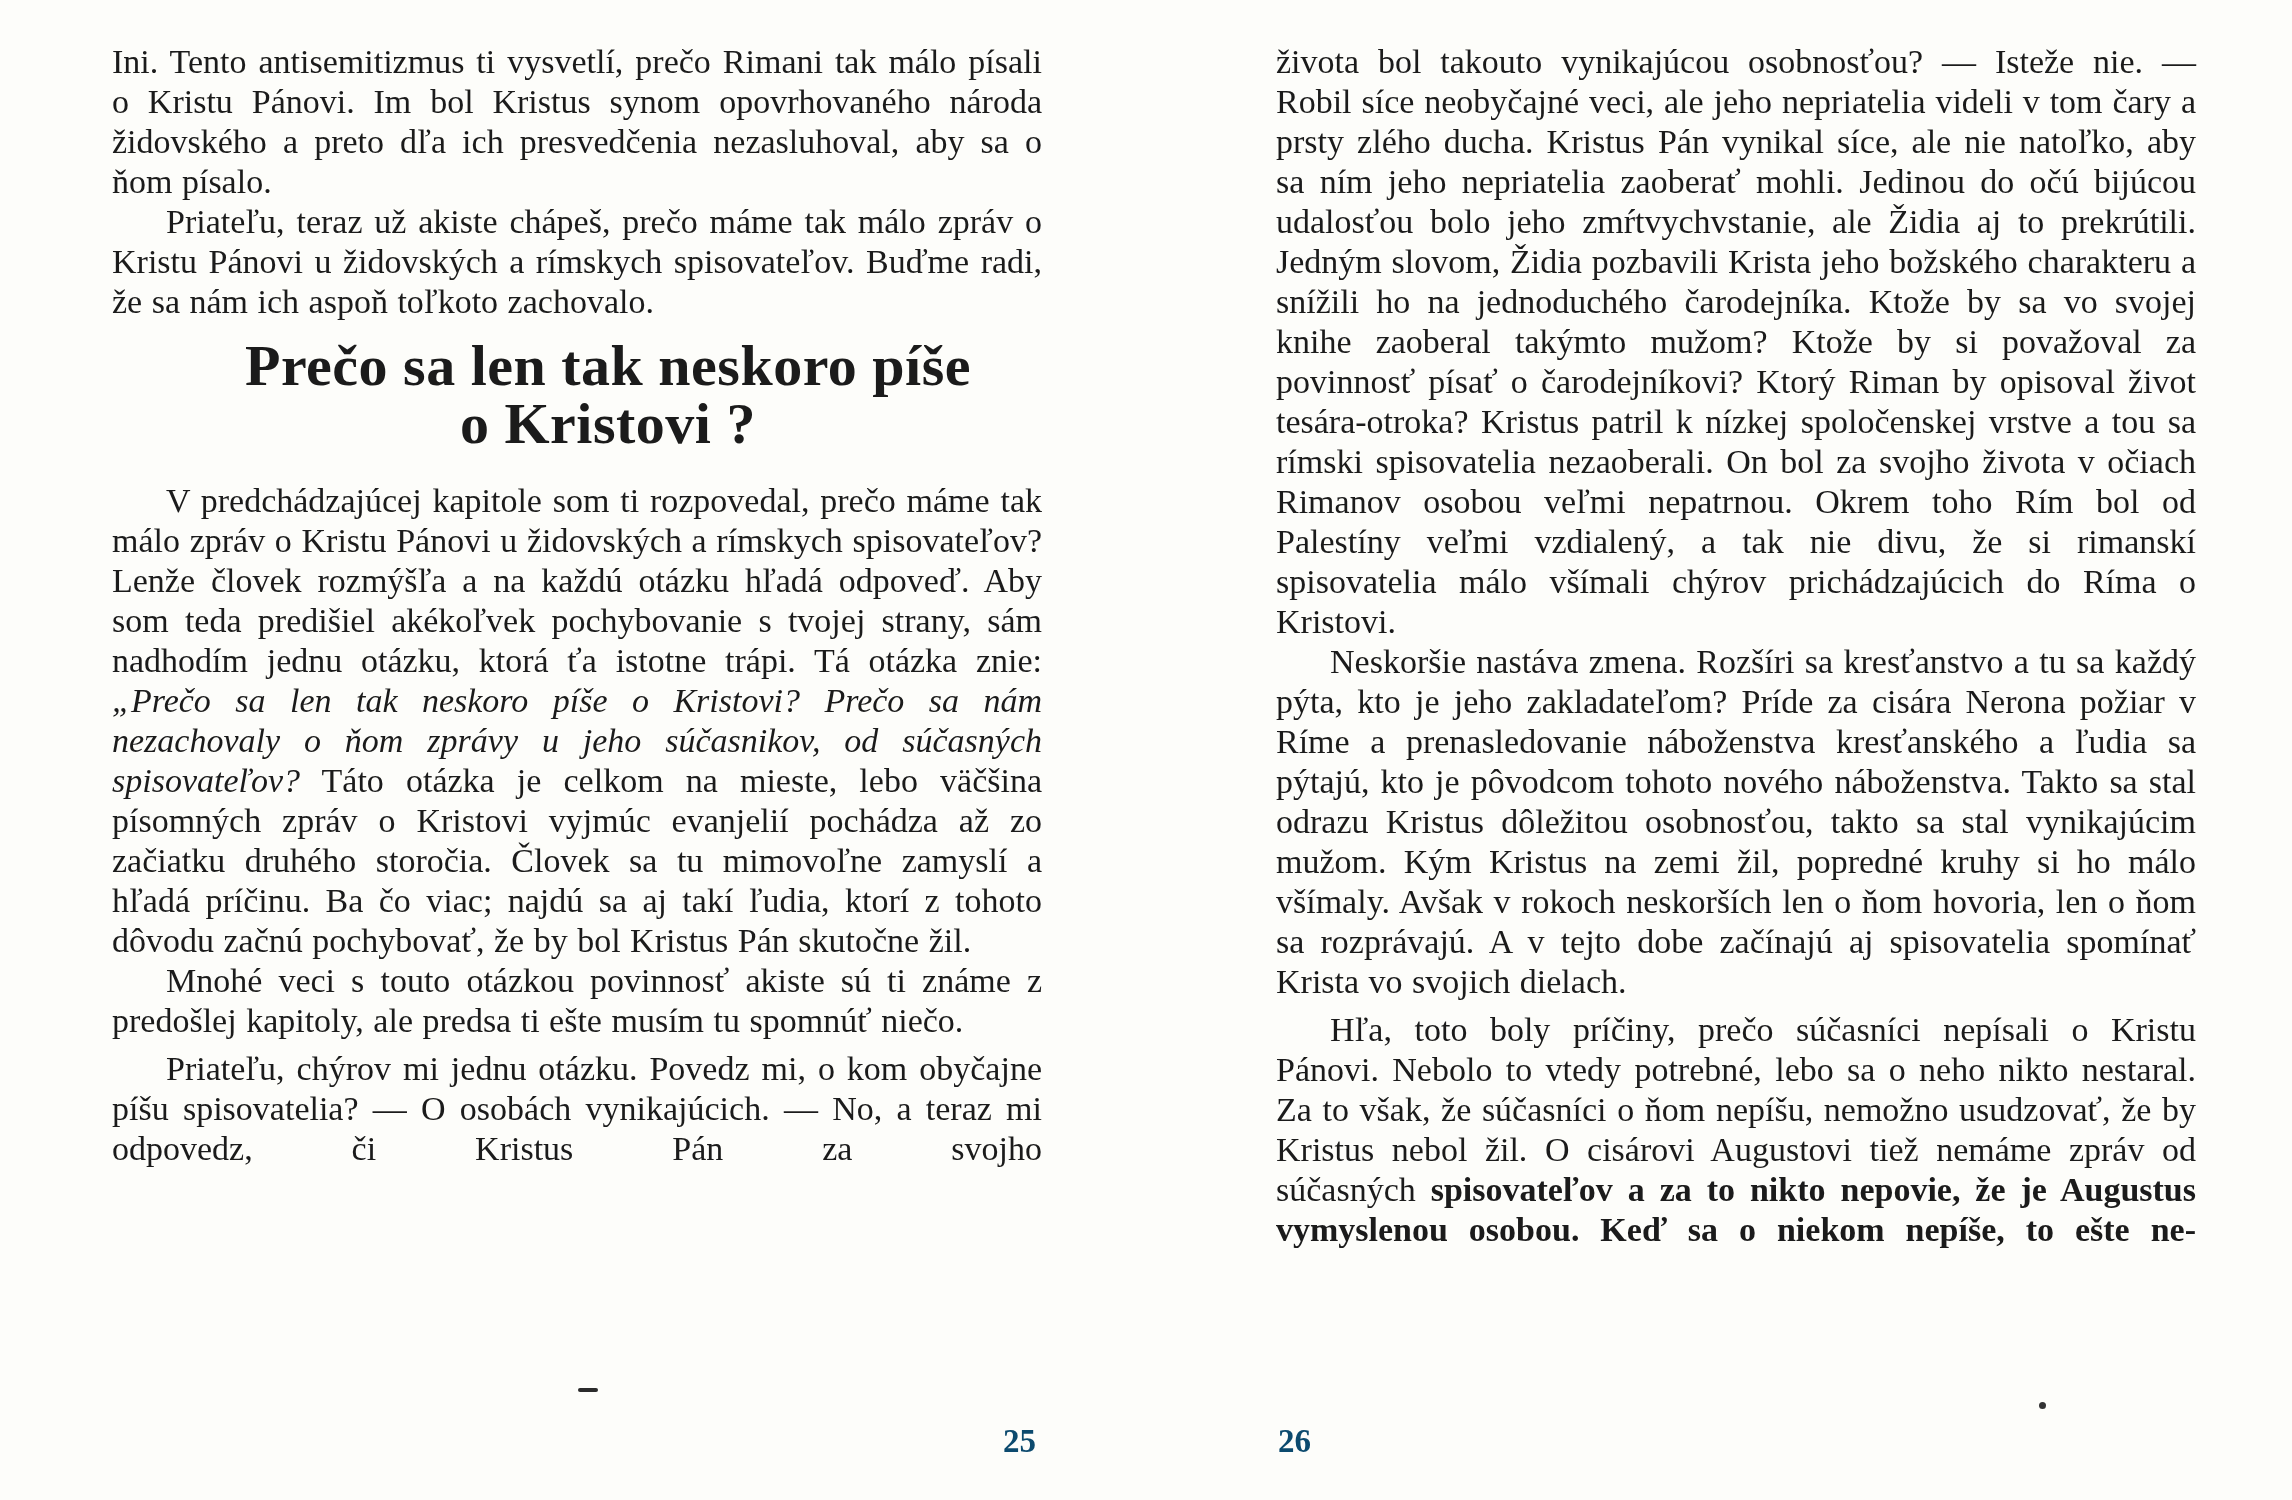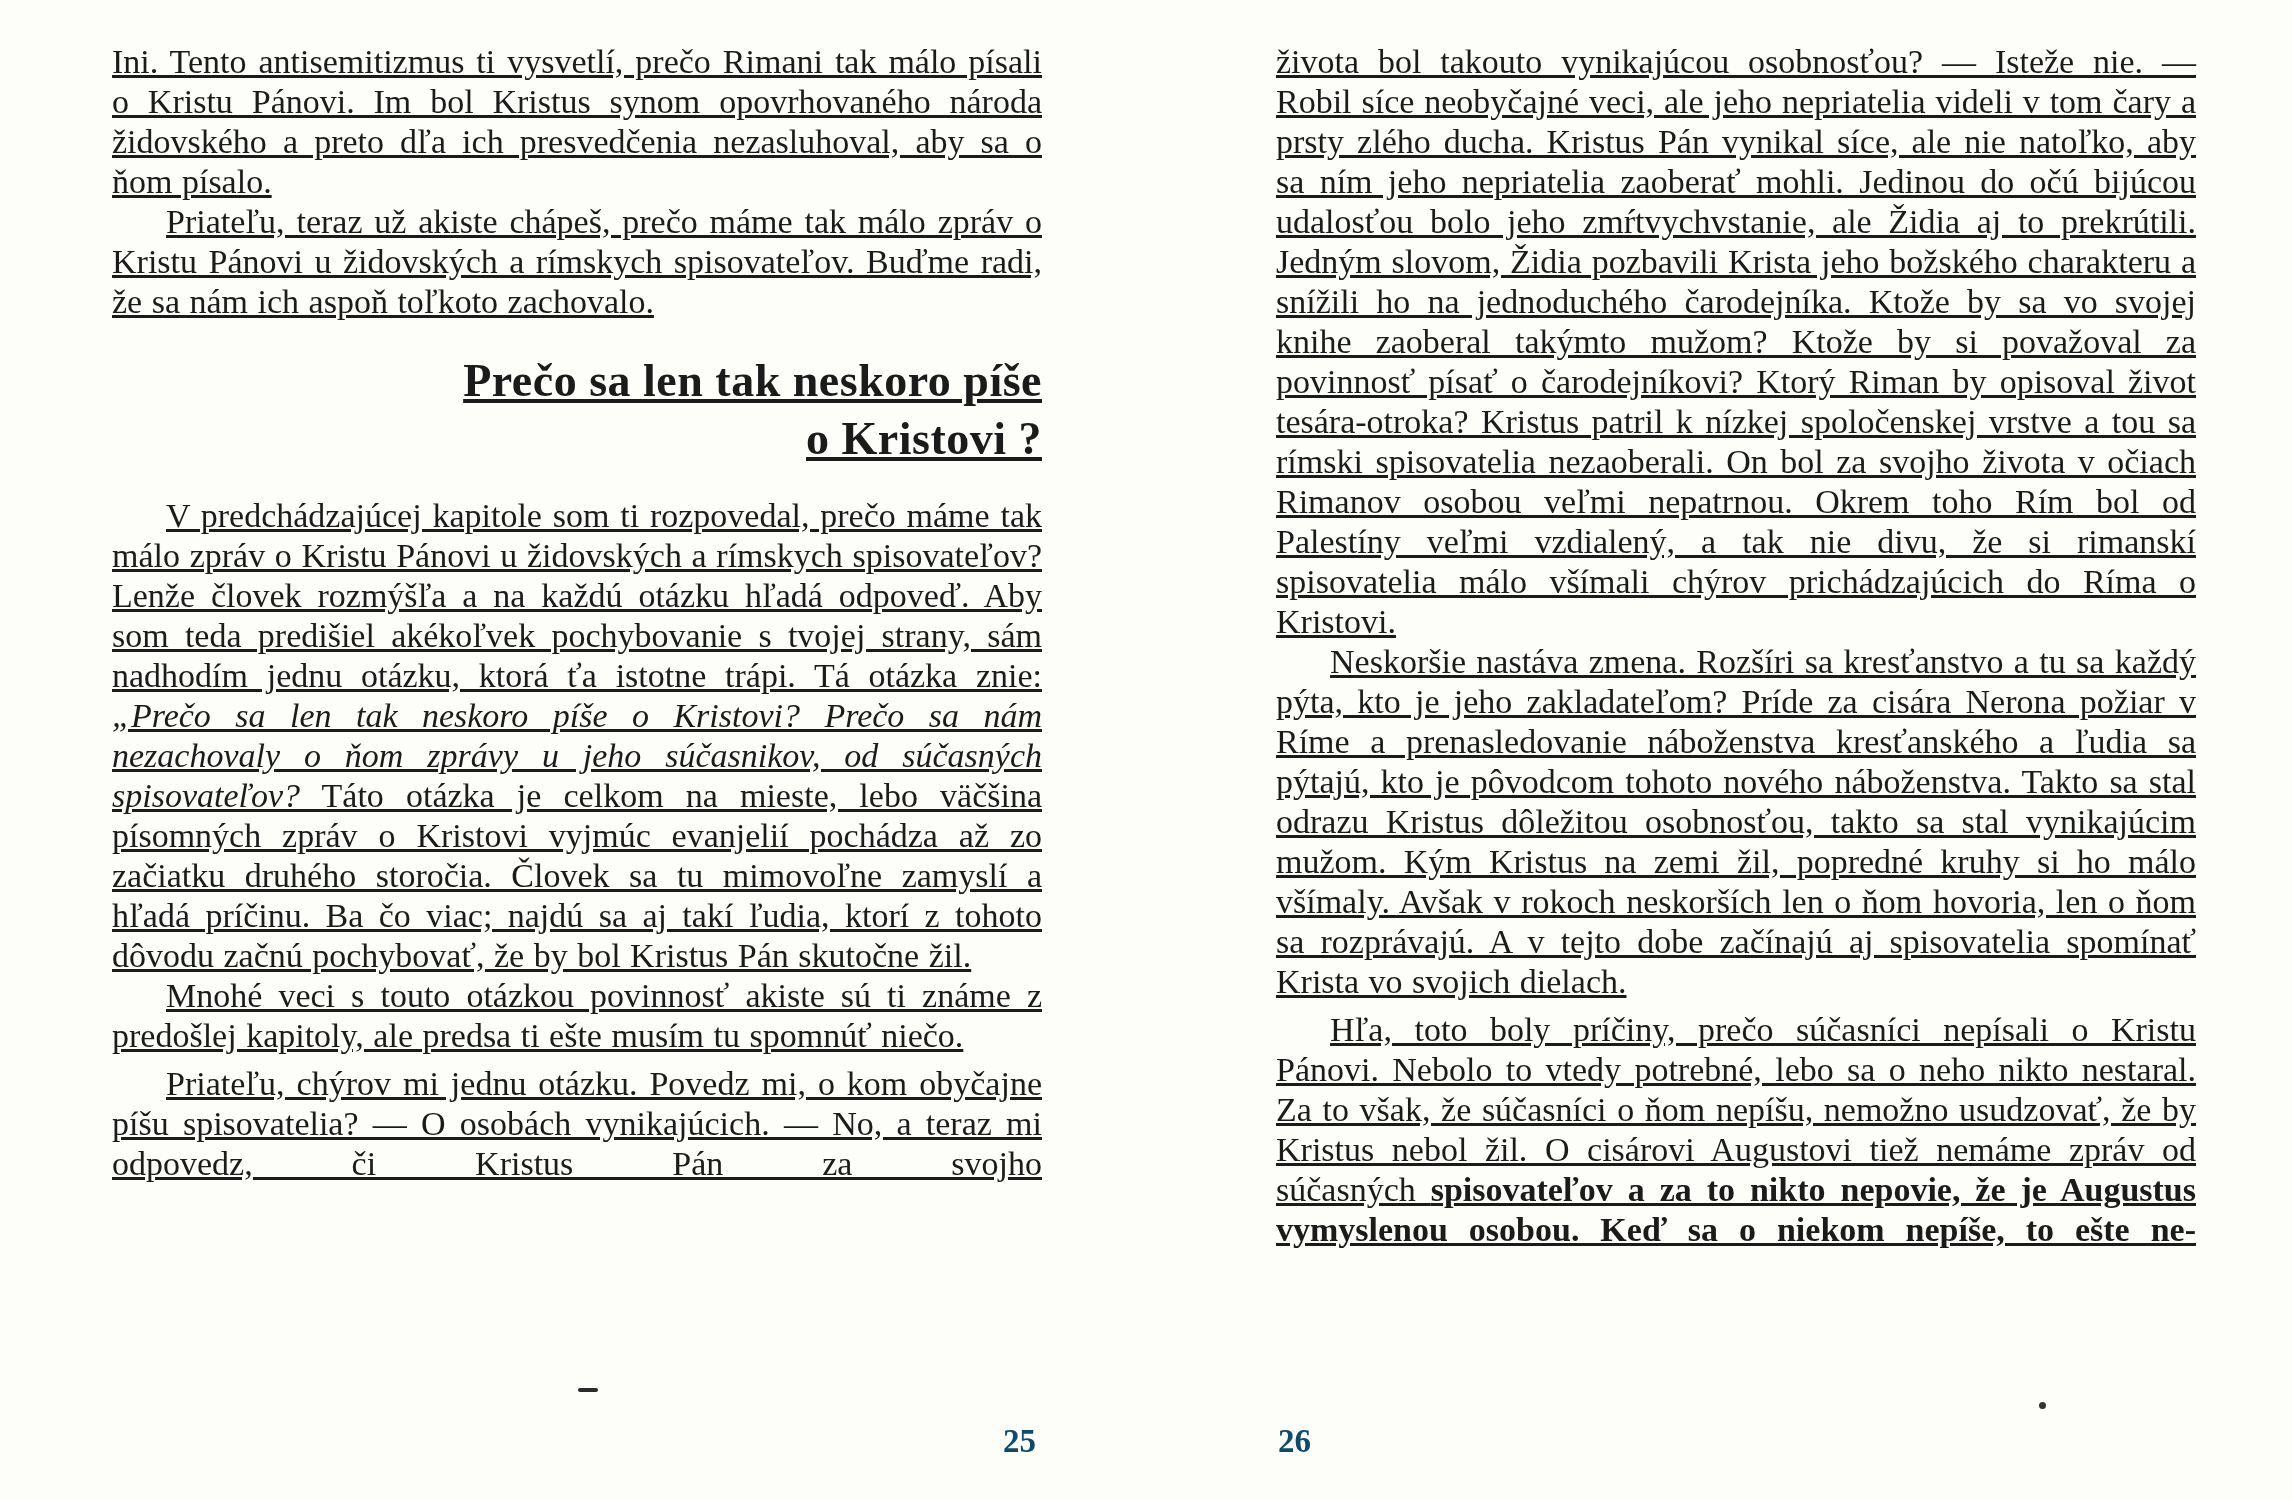--- a/index.html
+++ b/index.html
@@ -11,21 +11,20 @@
     width: 2292px;
     height: 1500px;
     overflow: hidden;
     font-family: "Liberation Serif", serif;
     color: #1b1b1b;
   }
   .spread {
     display: flex;
     width: 2292px;
     height: 1478px;
-    text-decoration: underline;
   }
   .page {
     width: 1146px;
     height: 1500px;
     position: relative;
     box-sizing: border-box;
   }
   .page-left  { padding: 42px 104px 0 112px; }
   .page-right { padding: 42px 96px 0 130px; }
 
@@ -38,27 +37,27 @@
     hyphens: auto;
   }
   .indent { text-indent: 54px; }
   .noindent { text-indent: 0; }
   .flush-last { text-align-last: justify; margin-top: 8px; }
 
   em { font-style: italic; }
   strong { font-weight: bold; }
 
   h1.chapter-heading {
-    font-size: 46px;
+    font-size: 58px;
     line-height: 58px;
     font-weight: bold;
-    margin: 30px 0 28px 62px;
+    margin: 15px 0 28px 62px;
     letter-spacing: 0.5px;
     white-space: pre-line;
-    text-align: right;
+    text-align: center;
   }
 
   .page-number {
     position: absolute;
     bottom: 40px;
     font-size: 33px;
     font-weight: bold;
     color: #0c4a6e;
   }
   .page-number-left  { right: 110px; }

